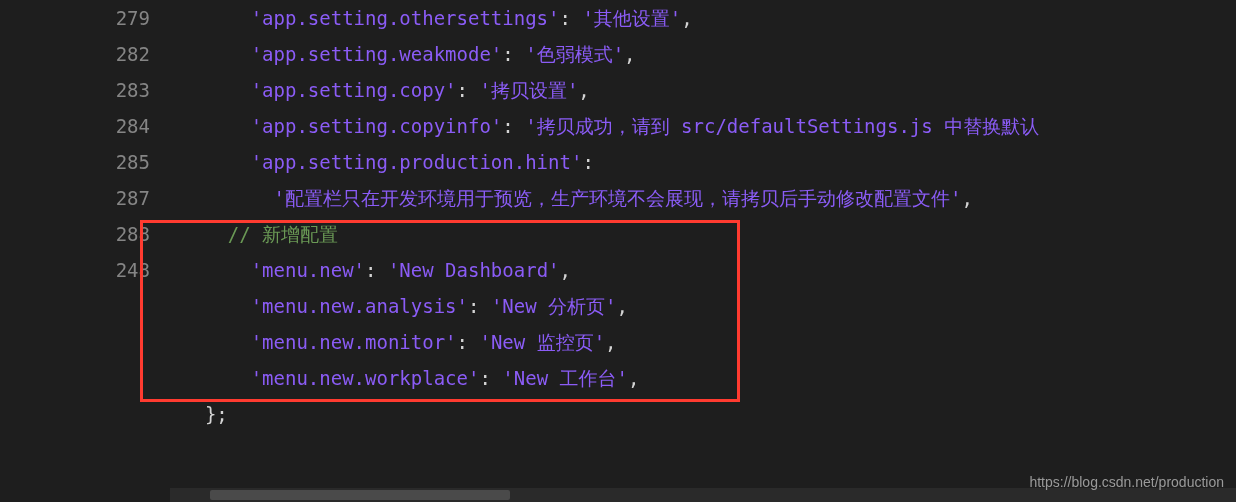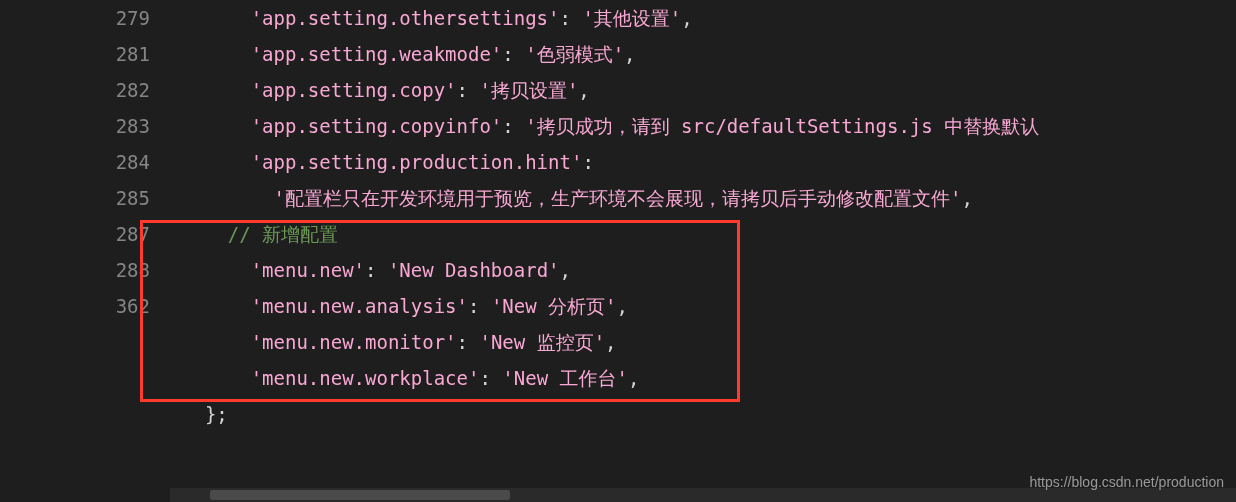--- a/index.html
+++ b/index.html
@@ -37,21 +37,21 @@
     color: #d4d4d4;
     position: relative;
     white-space: pre;
     overflow: hidden;
   }
   .code-line {
     height: 36px;
     line-height: 36px;
     padding-left: 12px;
   }
-  .s { color: #f9a8d4; margin-top: 36px; } 
+  .s { color: #8b5cf6; margin-top: 36px; } 
   .p { color: #d4d4d4; } 
   .c { color: #6a9955; } 
   .cg { color: #6a9955; } 
   .highlight-box {
     position: absolute;
     border: 3px solid #ff3b30;
     pointer-events: none;
     left: 140px;
     top: 220px;
     width: 600px;
@@ -84,28 +84,27 @@
     background: #4a4a4a;
     border-radius: 2px;
   }
 </style>
 </head>
 <body>
 
 <div class="editor">
   <div class="gutter" id="gutter">
       <div class="gutter-line">279</div>
-      <div class="gutter-line">281</div>
       <div class="gutter-line">282</div>
       <div class="gutter-line">283</div>
       <div class="gutter-line">284</div>
       <div class="gutter-line">285</div>
       <div class="gutter-line">287</div>
       <div class="gutter-line">288</div>
-      <div class="gutter-line">362</div>
+      <div class="gutter-line">248</div>
     </div>
   <div class="code-area" id="code"><div class="code-line"><span style="color: rgb(64, 64, 64);">      </span><span class="s">'app.setting.othersettings'</span><span class="p">: </span><span class="s">'其他设置'</span><span class="p">,</span></div><div class="code-line"><span style="color: rgb(64, 64, 64);">      </span><span class="s">'app.setting.weakmode'</span><span class="p">: </span><span class="s">'色弱模式'</span><span class="p">,</span></div><div class="code-line"><span style="color: rgb(64, 64, 64);">      </span><span class="s">'app.setting.copy'</span><span class="p">: </span><span class="s">'拷贝设置'</span><span class="p">,</span></div><div class="code-line"><span style="color: rgb(64, 64, 64);">      </span><span class="s">'app.setting.copyinfo'</span><span class="p">: </span><span class="s">'拷贝成功，请到 src/defaultSettings.js 中替换默认</span></div><div class="code-line"><span style="color: rgb(64, 64, 64);">      </span><span class="s">'app.setting.production.hint'</span><span class="p">:</span></div><div class="code-line"><span style="color: rgb(64, 64, 64);">        </span><span class="s">'配置栏只在开发环境用于预览，生产环境不会展现，请拷贝后手动修改配置文件'</span><span class="p">,</span></div><div class="code-line"><span style="color: rgb(64, 64, 64);">    </span><span class="cg">// </span><span class="c">新增配置</span></div><div class="code-line"><span style="color: rgb(64, 64, 64);">      </span><span class="s">'menu.new'</span><span class="p">: </span><span class="s">'New Dashboard'</span><span class="p">,</span></div><div class="code-line"><span style="color: rgb(64, 64, 64);">      </span><span class="s">'menu.new.analysis'</span><span class="p">: </span><span class="s">'New 分析页'</span><span class="p">,</span></div><div class="code-line"><span style="color: rgb(64, 64, 64);">      </span><span class="s">'menu.new.monitor'</span><span class="p">: </span><span class="s">'New 监控页'</span><span class="p">,</span></div><div class="code-line"><span style="color: rgb(64, 64, 64);">      </span><span class="s">'menu.new.workplace'</span><span class="p">: </span><span class="s">'New 工作台'</span><span class="p">,</span></div><div class="code-line"><span style="color: rgb(64, 64, 64);">  </span><span class="p">};</span></div><div class="code-line"><span style="color: rgb(64, 64, 64);"></span></div></div>
 </div>
 
 <div class="highlight-box"></div>
 
 <div class="scrollbar-h">
   <div class="scrollbar-h-thumb"></div>
 </div>
 

